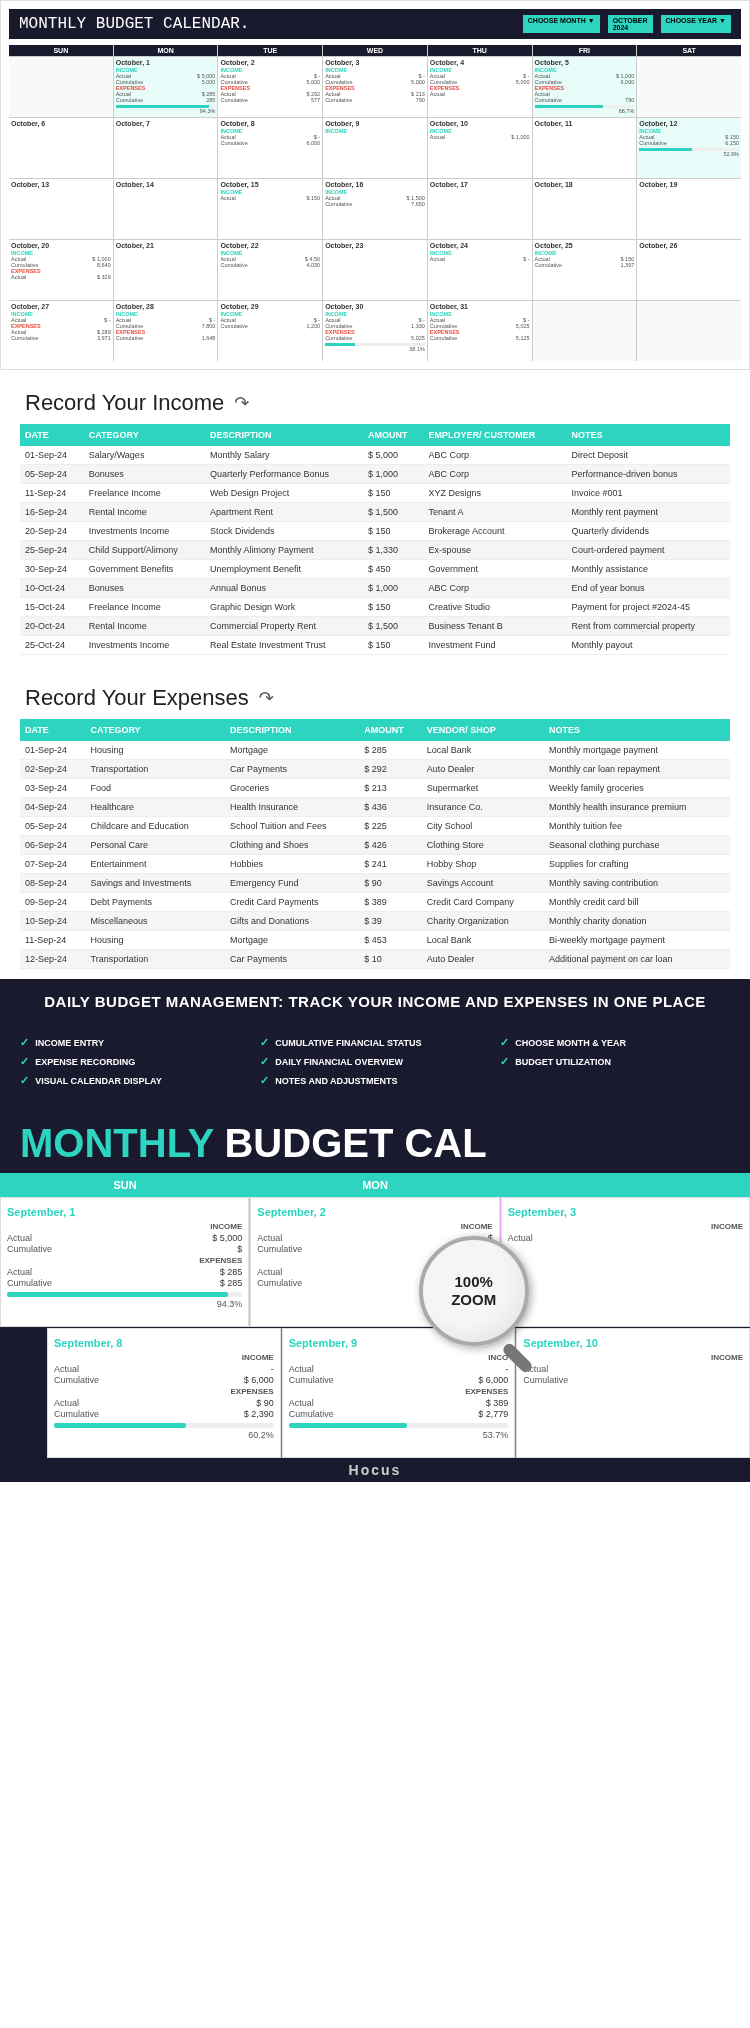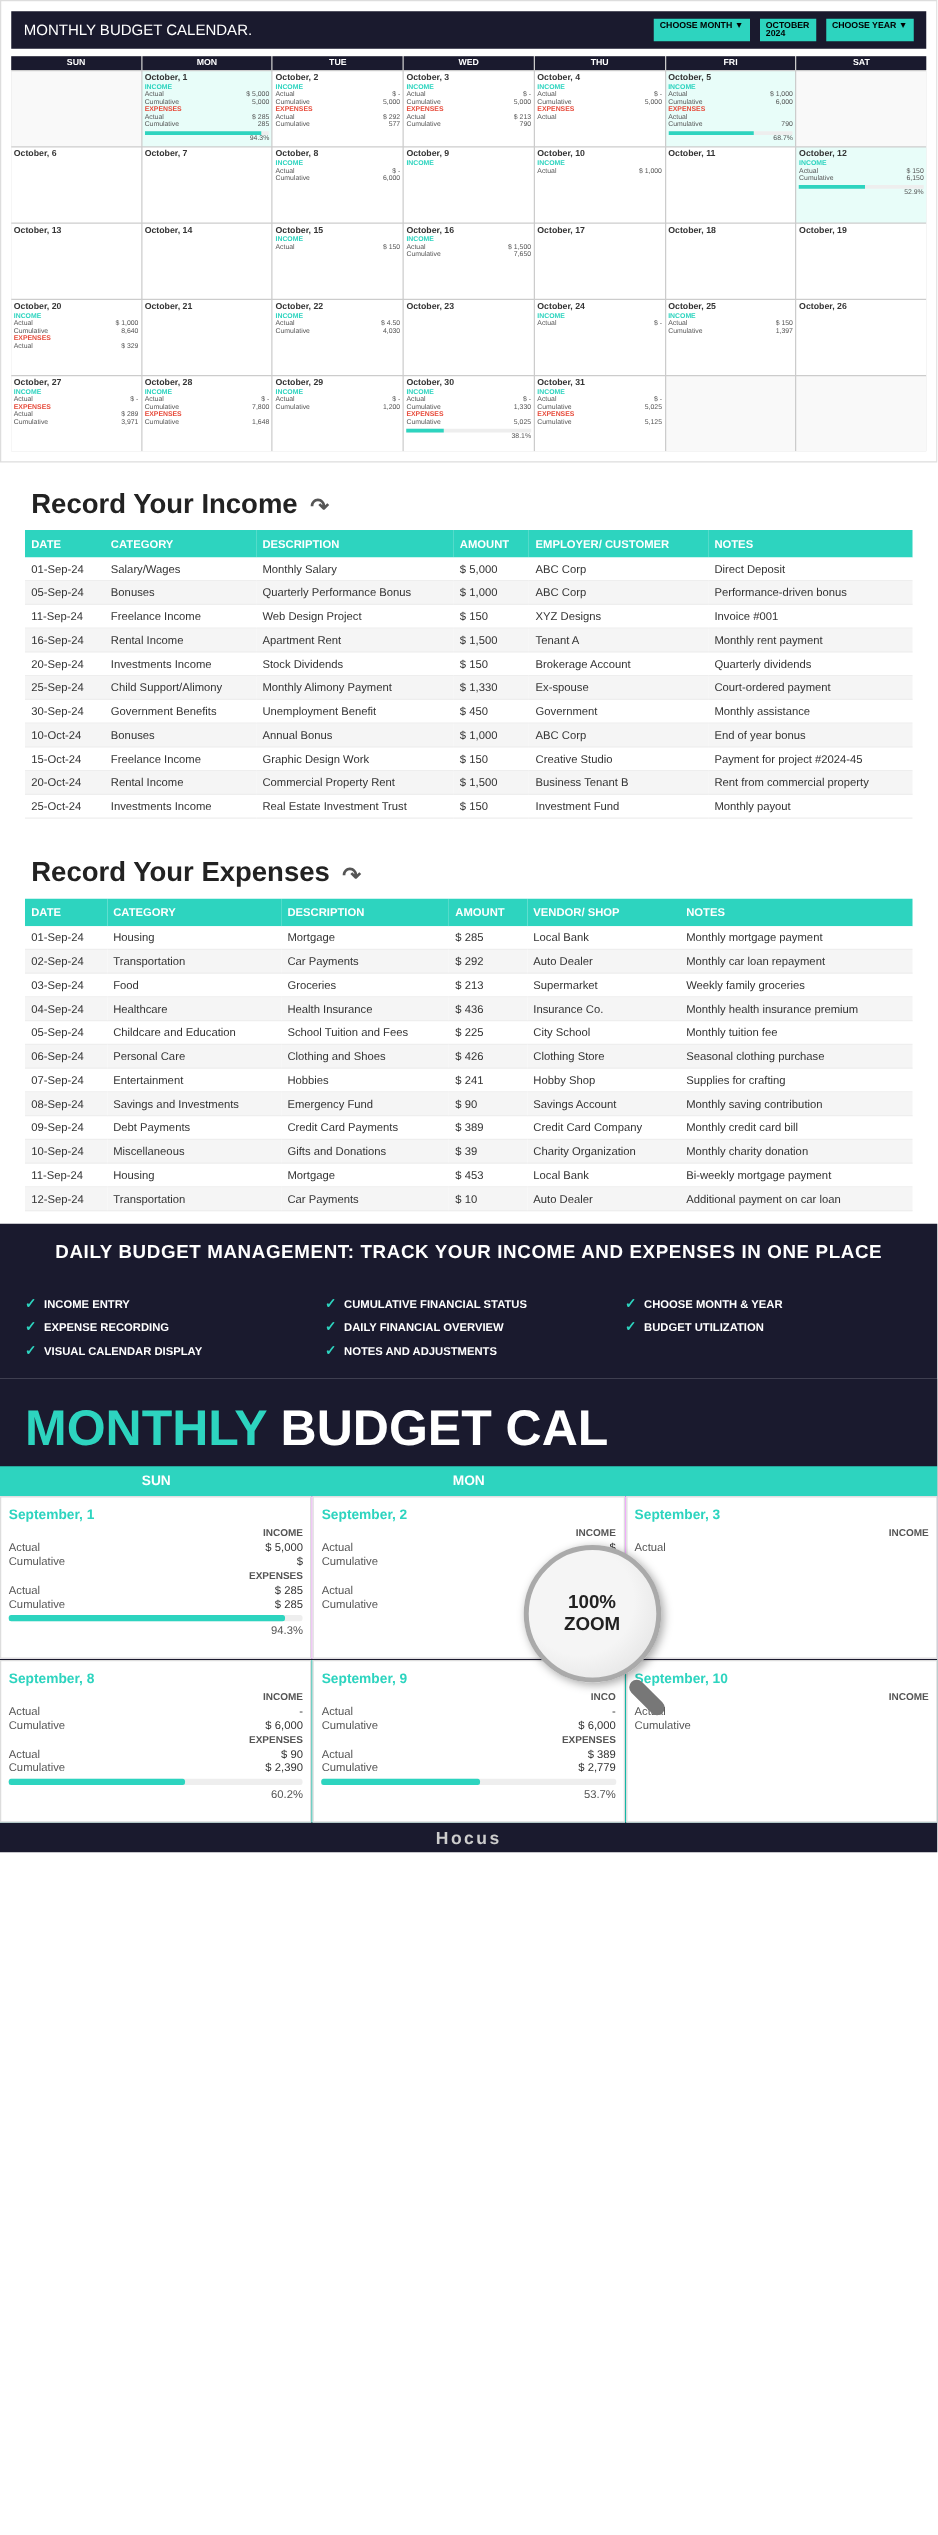--- a/index.html
+++ b/index.html
@@ -14,23 +14,24 @@
     .calendar-header {
       background: #1a1a2e;
       color: #fff;
       display: flex;
       align-items: center;
       justify-content: space-between;
       padding: 6px 10px;
       margin-bottom: 6px;
     }
     .calendar-header-title {
-      font-size: 12px;
+      font-size: 16px;
       font-weight: bold;
       color: #2dd4bf;
+      font-family: Liberation Mono, monospace;
     }
     .calendar-header-title span { color: #fff; font-weight: normal; }
     .calendar-controls {
       display: flex;
       gap: 8px;
       font-size: 8px;
     }
     .control-group {
       background: #2dd4bf;
       color: #000;
@@ -89,24 +90,24 @@
       height: 3px;
       background: #2dd4bf;
     }
     .cal-cell.empty { background: #f9f9f9; min-height: 60px; }
     .cal-cell.highlighted { background: #e8fdf9; }
 
     
     .section-header {
       padding: 20px 15px 8px;
       font-size: 22px;
-      font-weight: bold;
+      font-weight: normal;
       color: #222;
       display: flex;
-      align-items: flex-end;
+      align-items: center;
       gap: 10px;
     }
     .section-header .arrow {
       font-size: 18px;
       color: #555;
     }
     .data-table {
       width: 100%;
       border-collapse: collapse;
       font-size: 9px;
@@ -1000,21 +1001,21 @@
     <div class="large-day-cell">
       <div class="ldc-date">September, 3</div>
       <div class="ldc-section-label">INCOME</div>
       <div class="ldc-row">
           <span class="label">Actual</span>
           <span class="value"></span>
         </div>
     </div>
   </div>
 
-  <div style="display:grid; grid-template-columns: repeat(3,1fr); gap:1px; background:#14b8a6; margin-top:1px;">
+  <div style="display:grid; grid-template-columns: repeat(3,1fr); gap:1px; background:#d946ef; margin-top:1px;margin-left:47px;">
 
     <div class="large-day-cell">
       <div class="ldc-date">September, 8</div>
       <div class="ldc-section-label">INCOME</div>
       <div class="ldc-row">
           <span class="label">Actual</span>
           <span class="value">-</span>
         </div>
       <div class="ldc-row">
           <span class="label">Cumulative</span>

